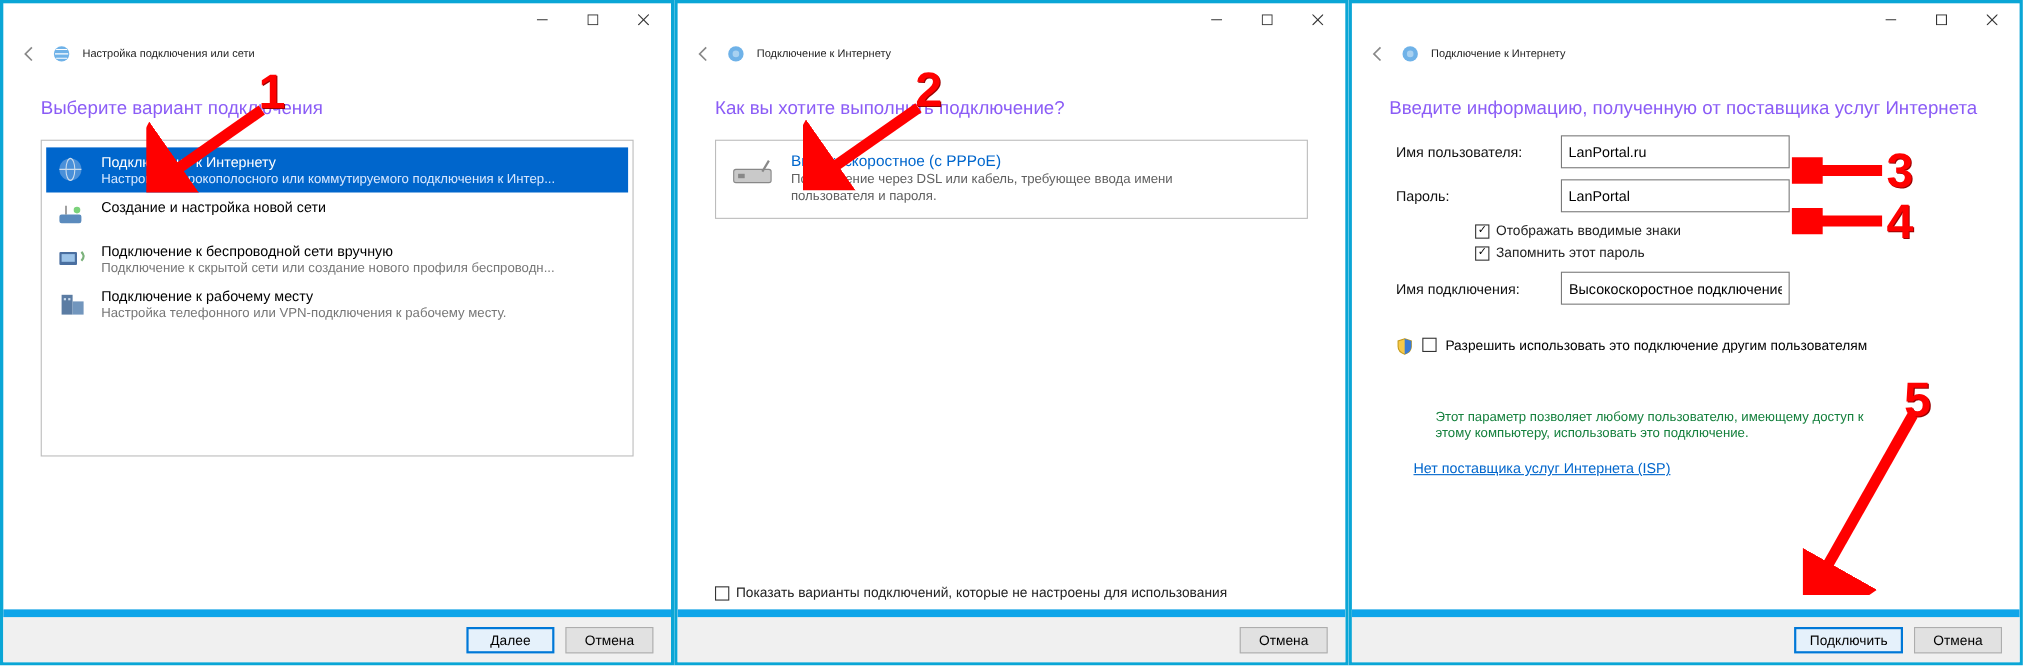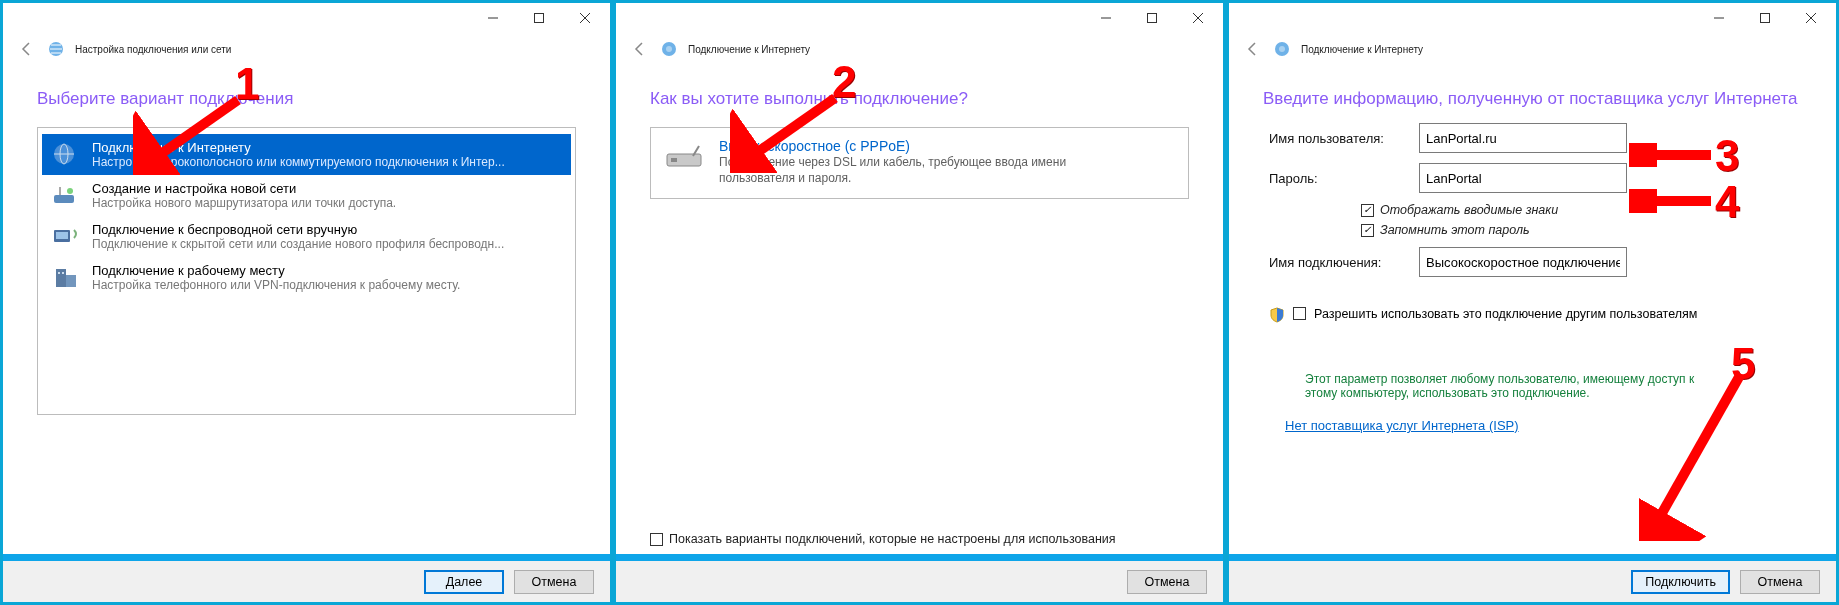--- a/index.html
+++ b/index.html
@@ -152,21 +152,21 @@
   }
   .finput {
     width: 208px;
     height: 25px;
     border: 1px solid #7a7a7a;
     padding: 14px 6px;
     font-size: 13px;
     font-family: inherit;
     background: #fff;
   }
-  .form .check-row { margin-left: 92px; margin-bottom: 6px; font-style: italic; }
+  .form .check-row { margin-left: 72px; margin-bottom: 6px; }
 
   .permit-row {
     display: flex;
     align-items: flex-start;
     gap: 8px;
     padding: 0 40px;
     margin-top: 20px;
     font-size: 12.5px;
   }
   .permit-desc {
@@ -277,21 +277,20 @@
       </div>
     </div>
     <div class="option">
       <svg class="option-icon" viewBox="0 0 32 28">
           <rect x="4" y="14" width="20" height="8" rx="2" fill="#5b8bbd"></rect>
           <circle cx="20" cy="10" r="3" fill="#7bd27b"></circle>
           <line x1="10" y1="14" x2="10" y2="6" stroke="#555"></line>
         </svg>
       <div class="option-text">
         <div class="option-title">Создание и настройка новой сети</div>
-        <div class="option-desc">Настройка нового маршрутизатора или точки доступа.</div>
       </div>
     </div>
     <div class="option">
       <svg class="option-icon" viewBox="0 0 32 28">
           <rect x="4" y="8" width="16" height="12" rx="1" fill="#4a6fa0"></rect>
           <rect x="6" y="10" width="12" height="7" fill="#9cc3e8"></rect>
           <path d="M24 8 q4 4 0 8" fill="none" stroke="#7bb27b" stroke-width="2"></path>
         </svg>
       <div class="option-text">
         <div class="option-title">Подключение к беспроводной сети вручную</div>

